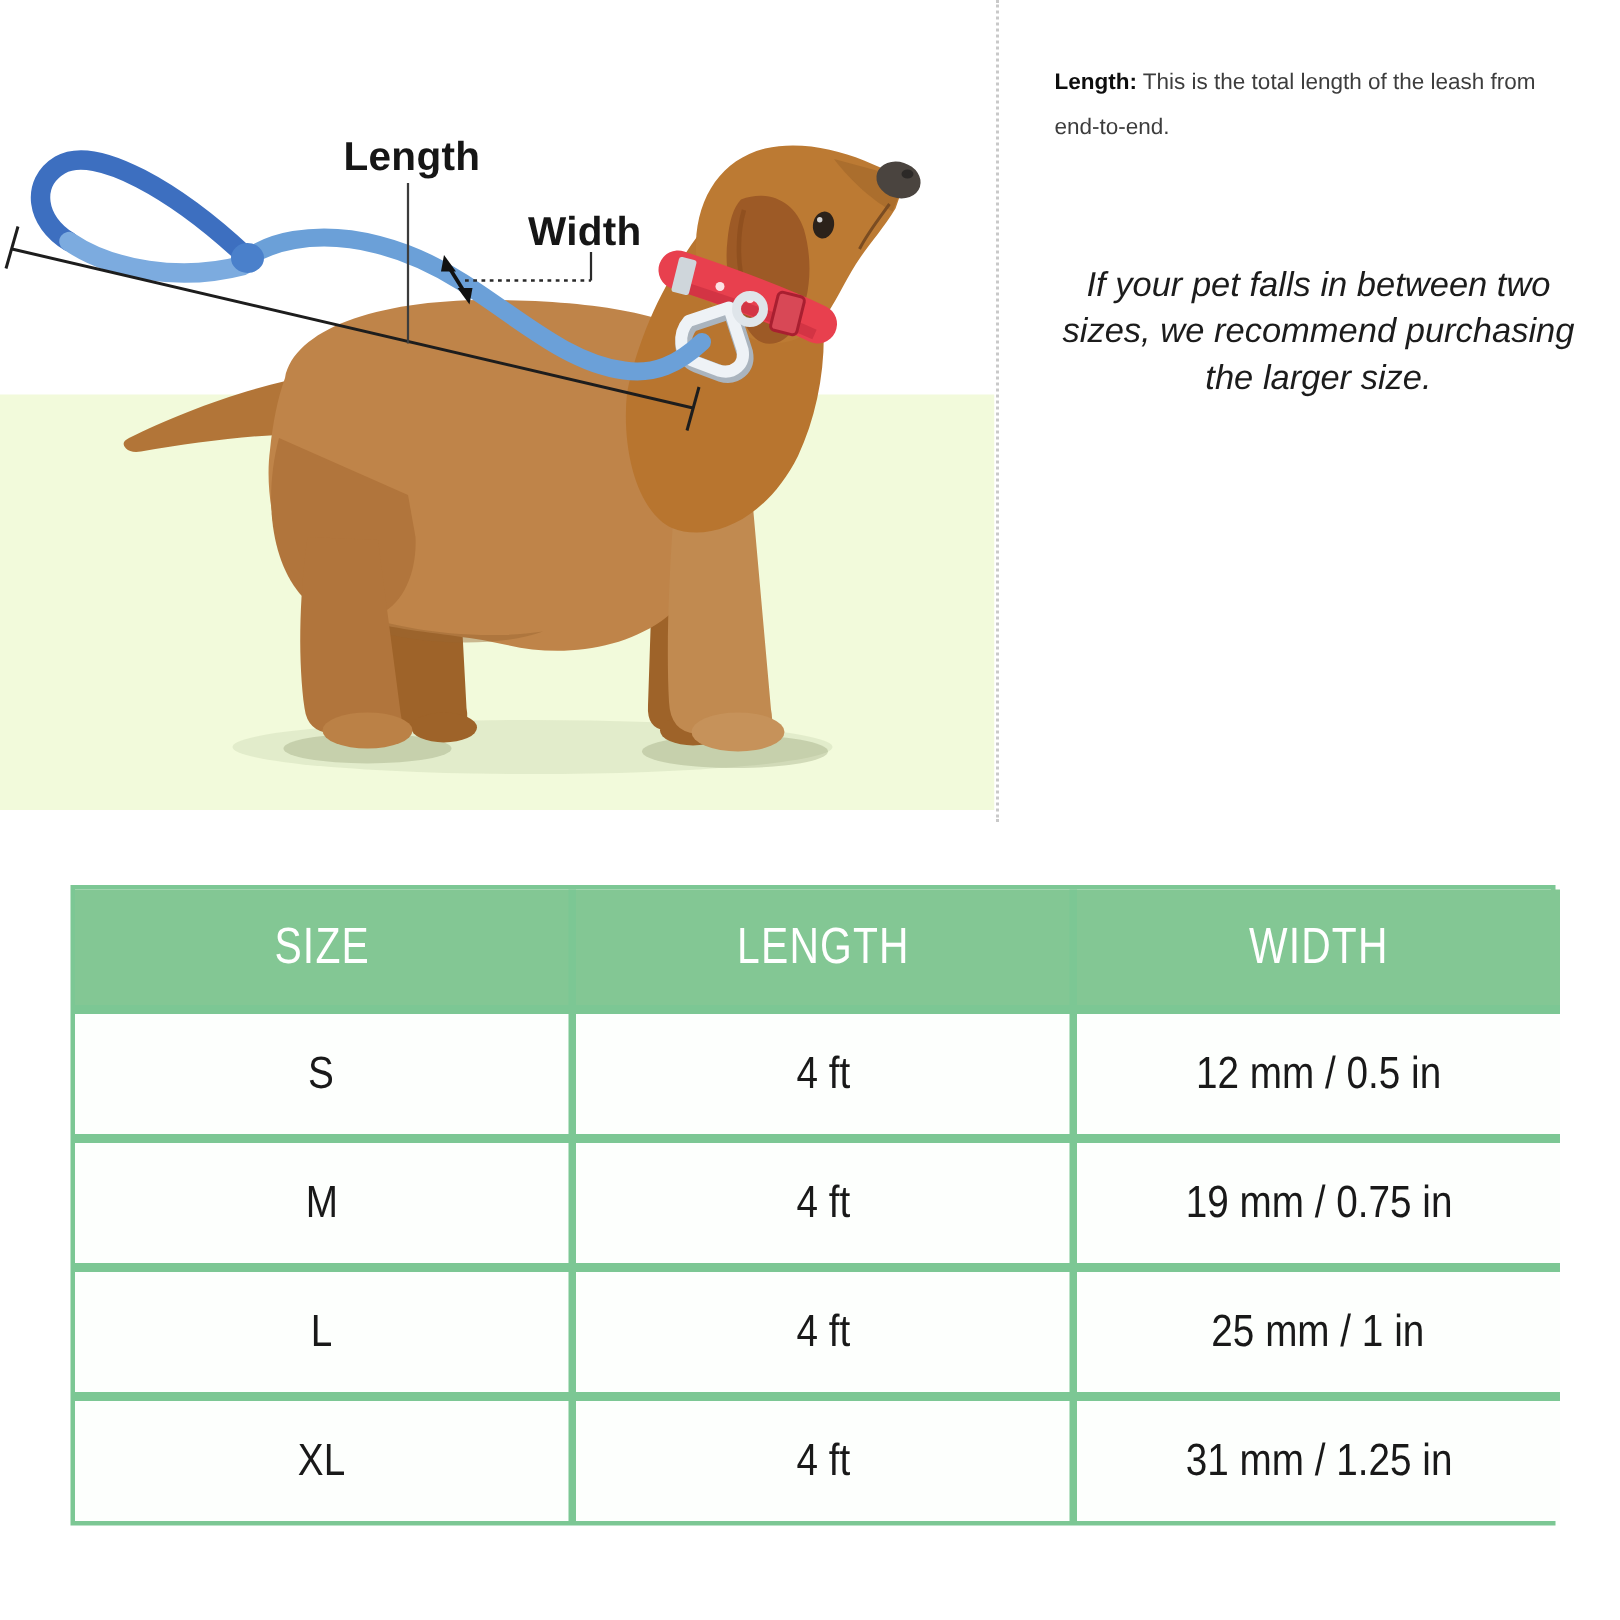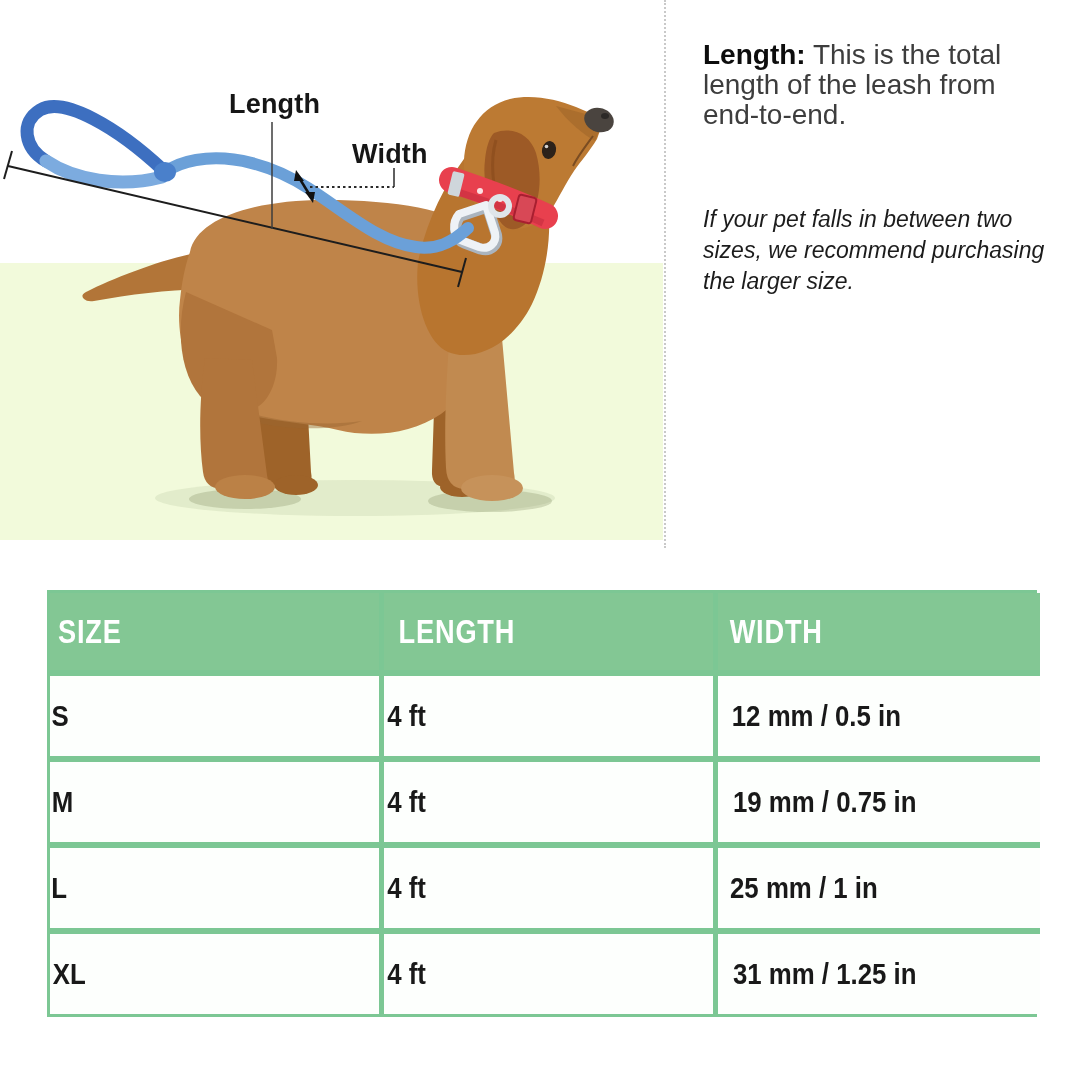--- a/index.html
+++ b/index.html
@@ -14,37 +14,37 @@
     position:absolute;font-weight:700;font-size:27px;color:#161616;letter-spacing:.2px;
   }
   .label-length{left:229px;top:89px;}
   .label-width{left:352px;top:139px;}
   .dotted-divider{
     position:absolute;left:664px;top:0;height:548px;width:0;
     border-left:2px dotted #c9c9c9;
   }
   
   .info-panel{position:absolute;left:703px;top:40px;width:352px;}
-  .definition{font-size:28px;line-height:30px;color:#3d3d3d;margin:0 0 36px 0;}
+  .definition{font-size:15px;line-height:30px;color:#3d3d3d;margin:0 0 36px 0;}
   .definition b{color:#0d0d0d;}
   .sizing-note{
-    font-size:23px;line-height:31px;color:#1c1c1c;font-style:italic;margin:74px 0 0 0;
+    font-size:23px;line-height:31px;color:#1c1c1c;font-style:italic;margin:74px 0 0 0;text-align:center;
   }
   
   .size-table{
     position:absolute;left:47px;top:590px;width:990px;
     display:grid;grid-template-columns:334px 334px 322px;
     border:3px solid #7cc794;background:#fdfffd;box-sizing:border-box;
   }
   .st-row{display:contents;}
   .st-cell{
-    display:flex;align-items:center;justify-content:flex-start;
+    display:flex;align-items:center;justify-content:center;
     height:80px;background:#fdfffd;
     border-top:6px solid #7cc794;border-right:5px solid #7cc794;
-    font-weight:700;font-size:30px;color:#191919;
+    font-weight:400;font-size:30px;color:#191919;
   }
   .st-cell.last{border-right:none;}
   .st-head{
     background:#83c794;color:#ffffff;height:77px;border-top:none;
     font-size:34px;
   }
   .cond{display:inline-block;transform:scaleX(.86);white-space:nowrap;}
   .st-head .cond{transform:scaleX(.8);letter-spacing:1px;}
 </style>
 </head>

